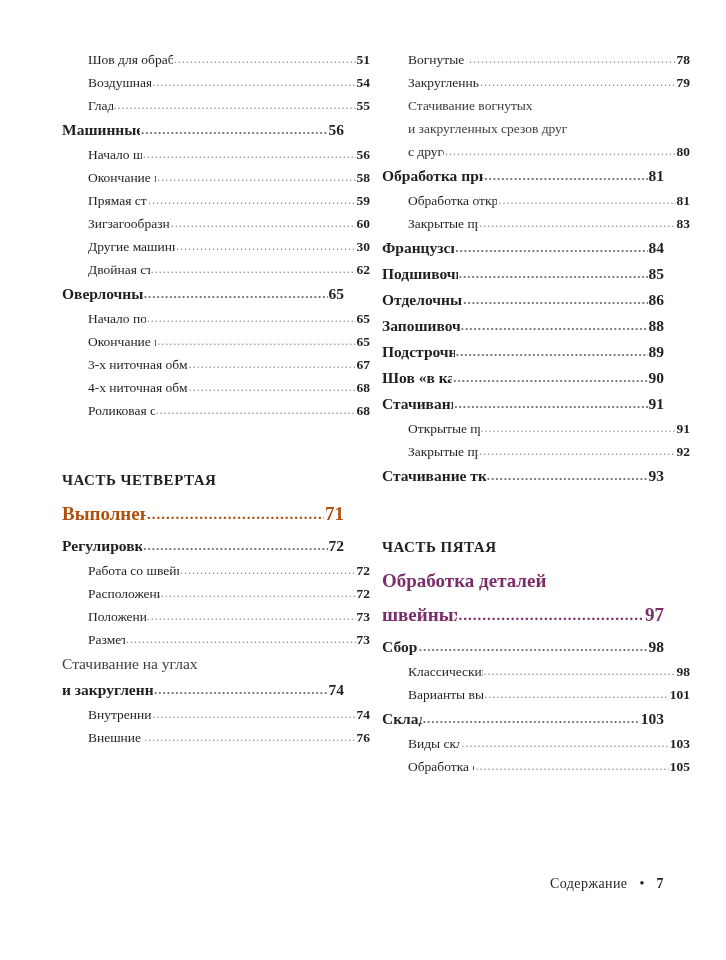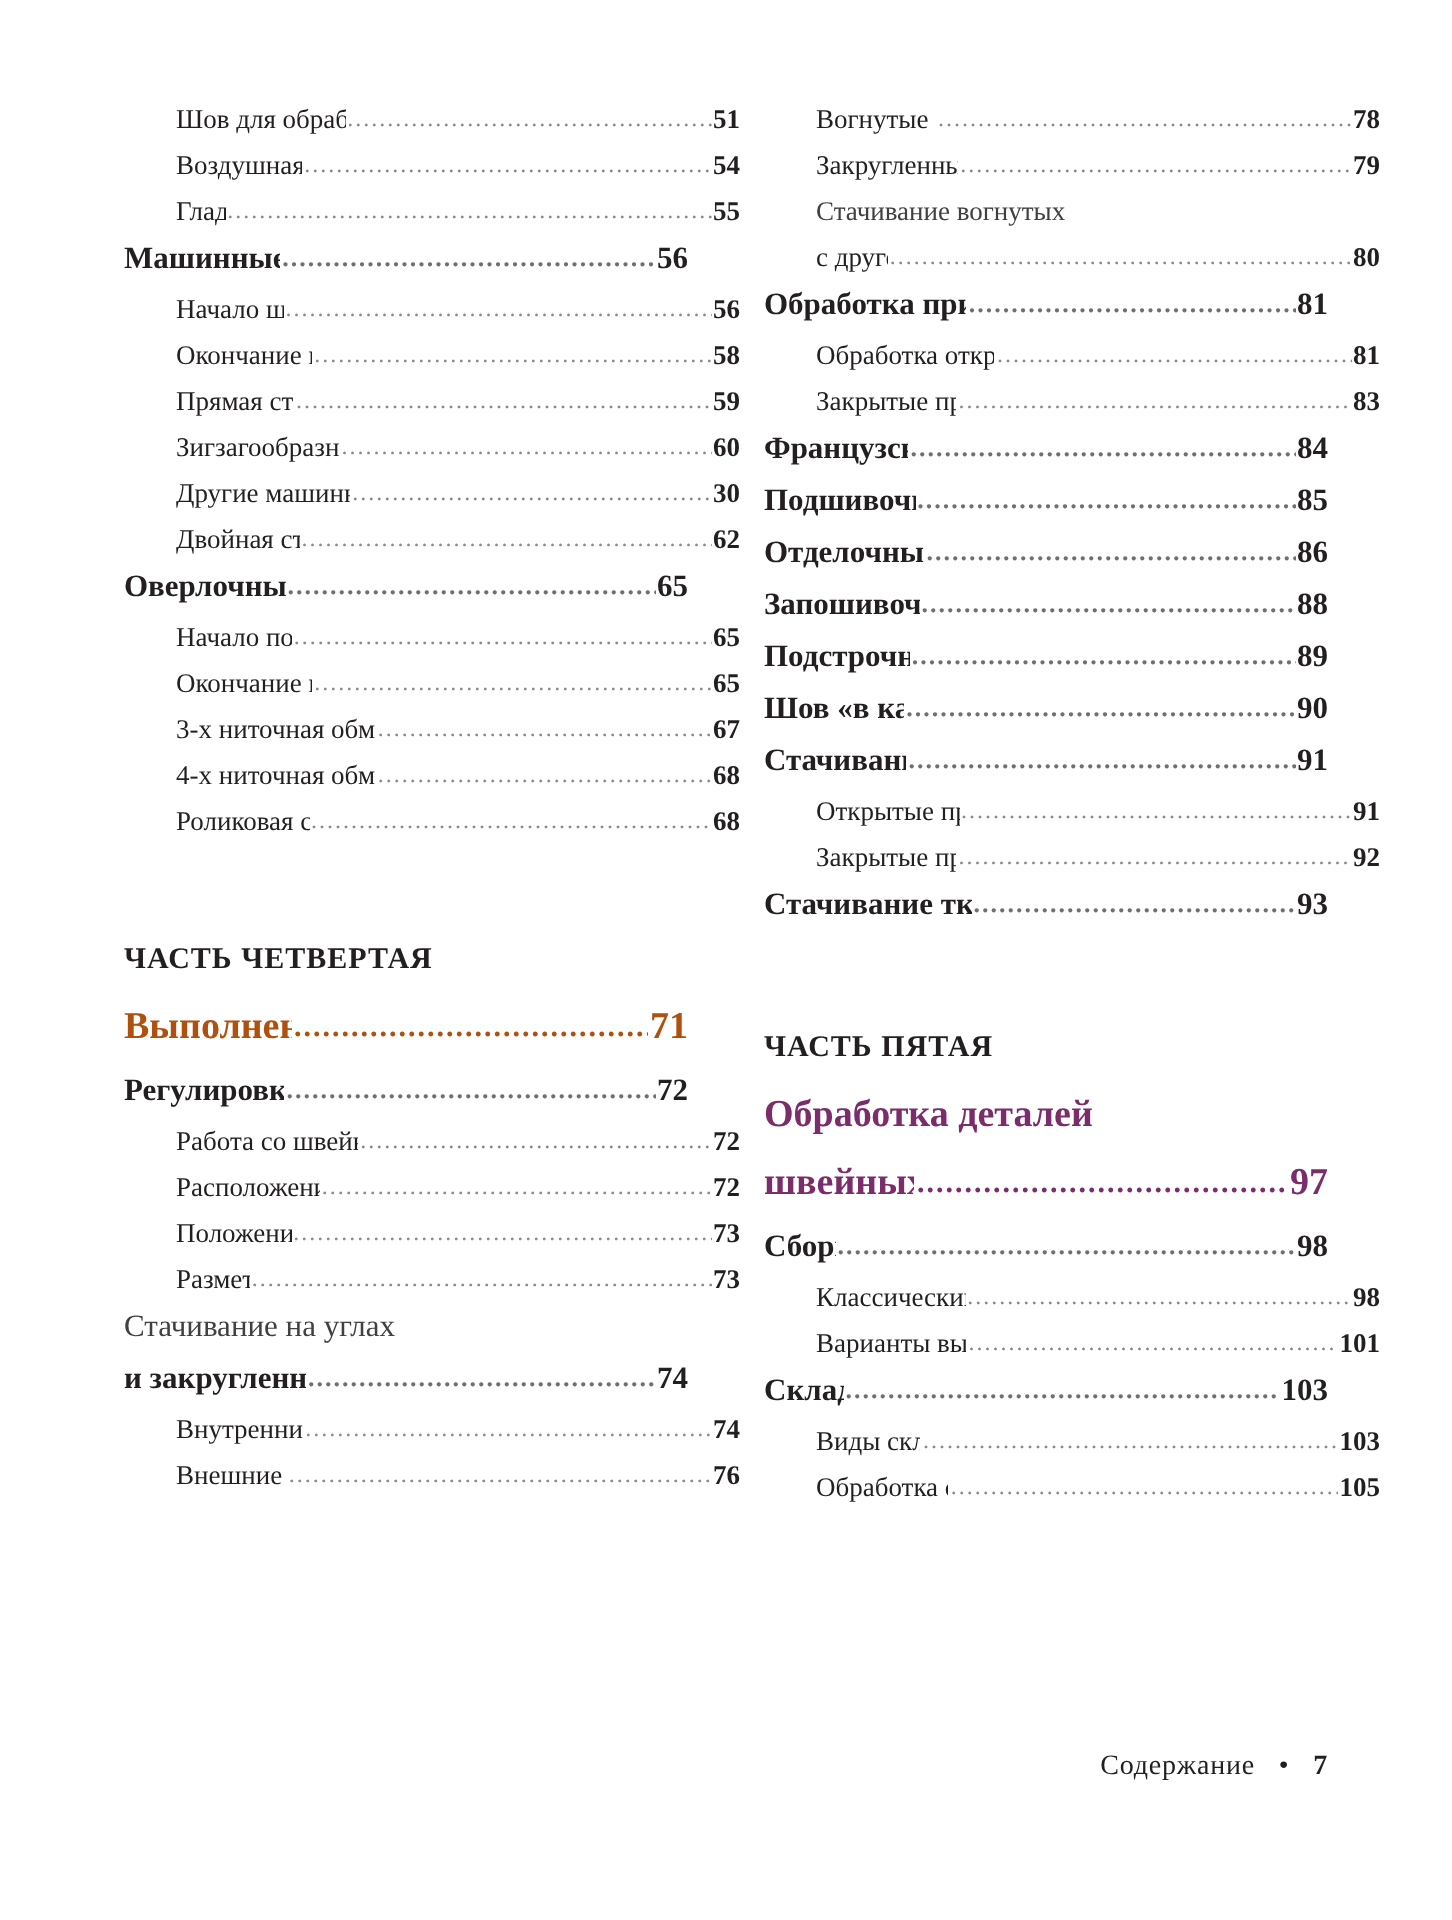--- a/index.html
+++ b/index.html
@@ -264,20 +264,21 @@
           <span class="label">Вогнутые срезы</span>
           <span class="dots">................................................................................</span>
           <span class="page-num">78</span>
         </div>
         <div class="entry lv-sub">
           <span class="label">Закругленные срезы</span>
           <span class="dots">................................................................................</span>
           <span class="page-num">79</span>
         </div>
         <div class="wrapline">Стачивание вогнутых</div>
+        <div class="wrapline">и закругленных срезов друг</div>
         <div class="entry lv-sub">
           <span class="label">с другом</span>
           <span class="dots">................................................................................</span>
           <span class="page-num">80</span>
         </div>
         <div class="entry lv-main">
           <span class="label">Обработка припусков на швы</span>
           <span class="dots">................................................................................</span>
           <span class="page-num">81</span>
         </div>

